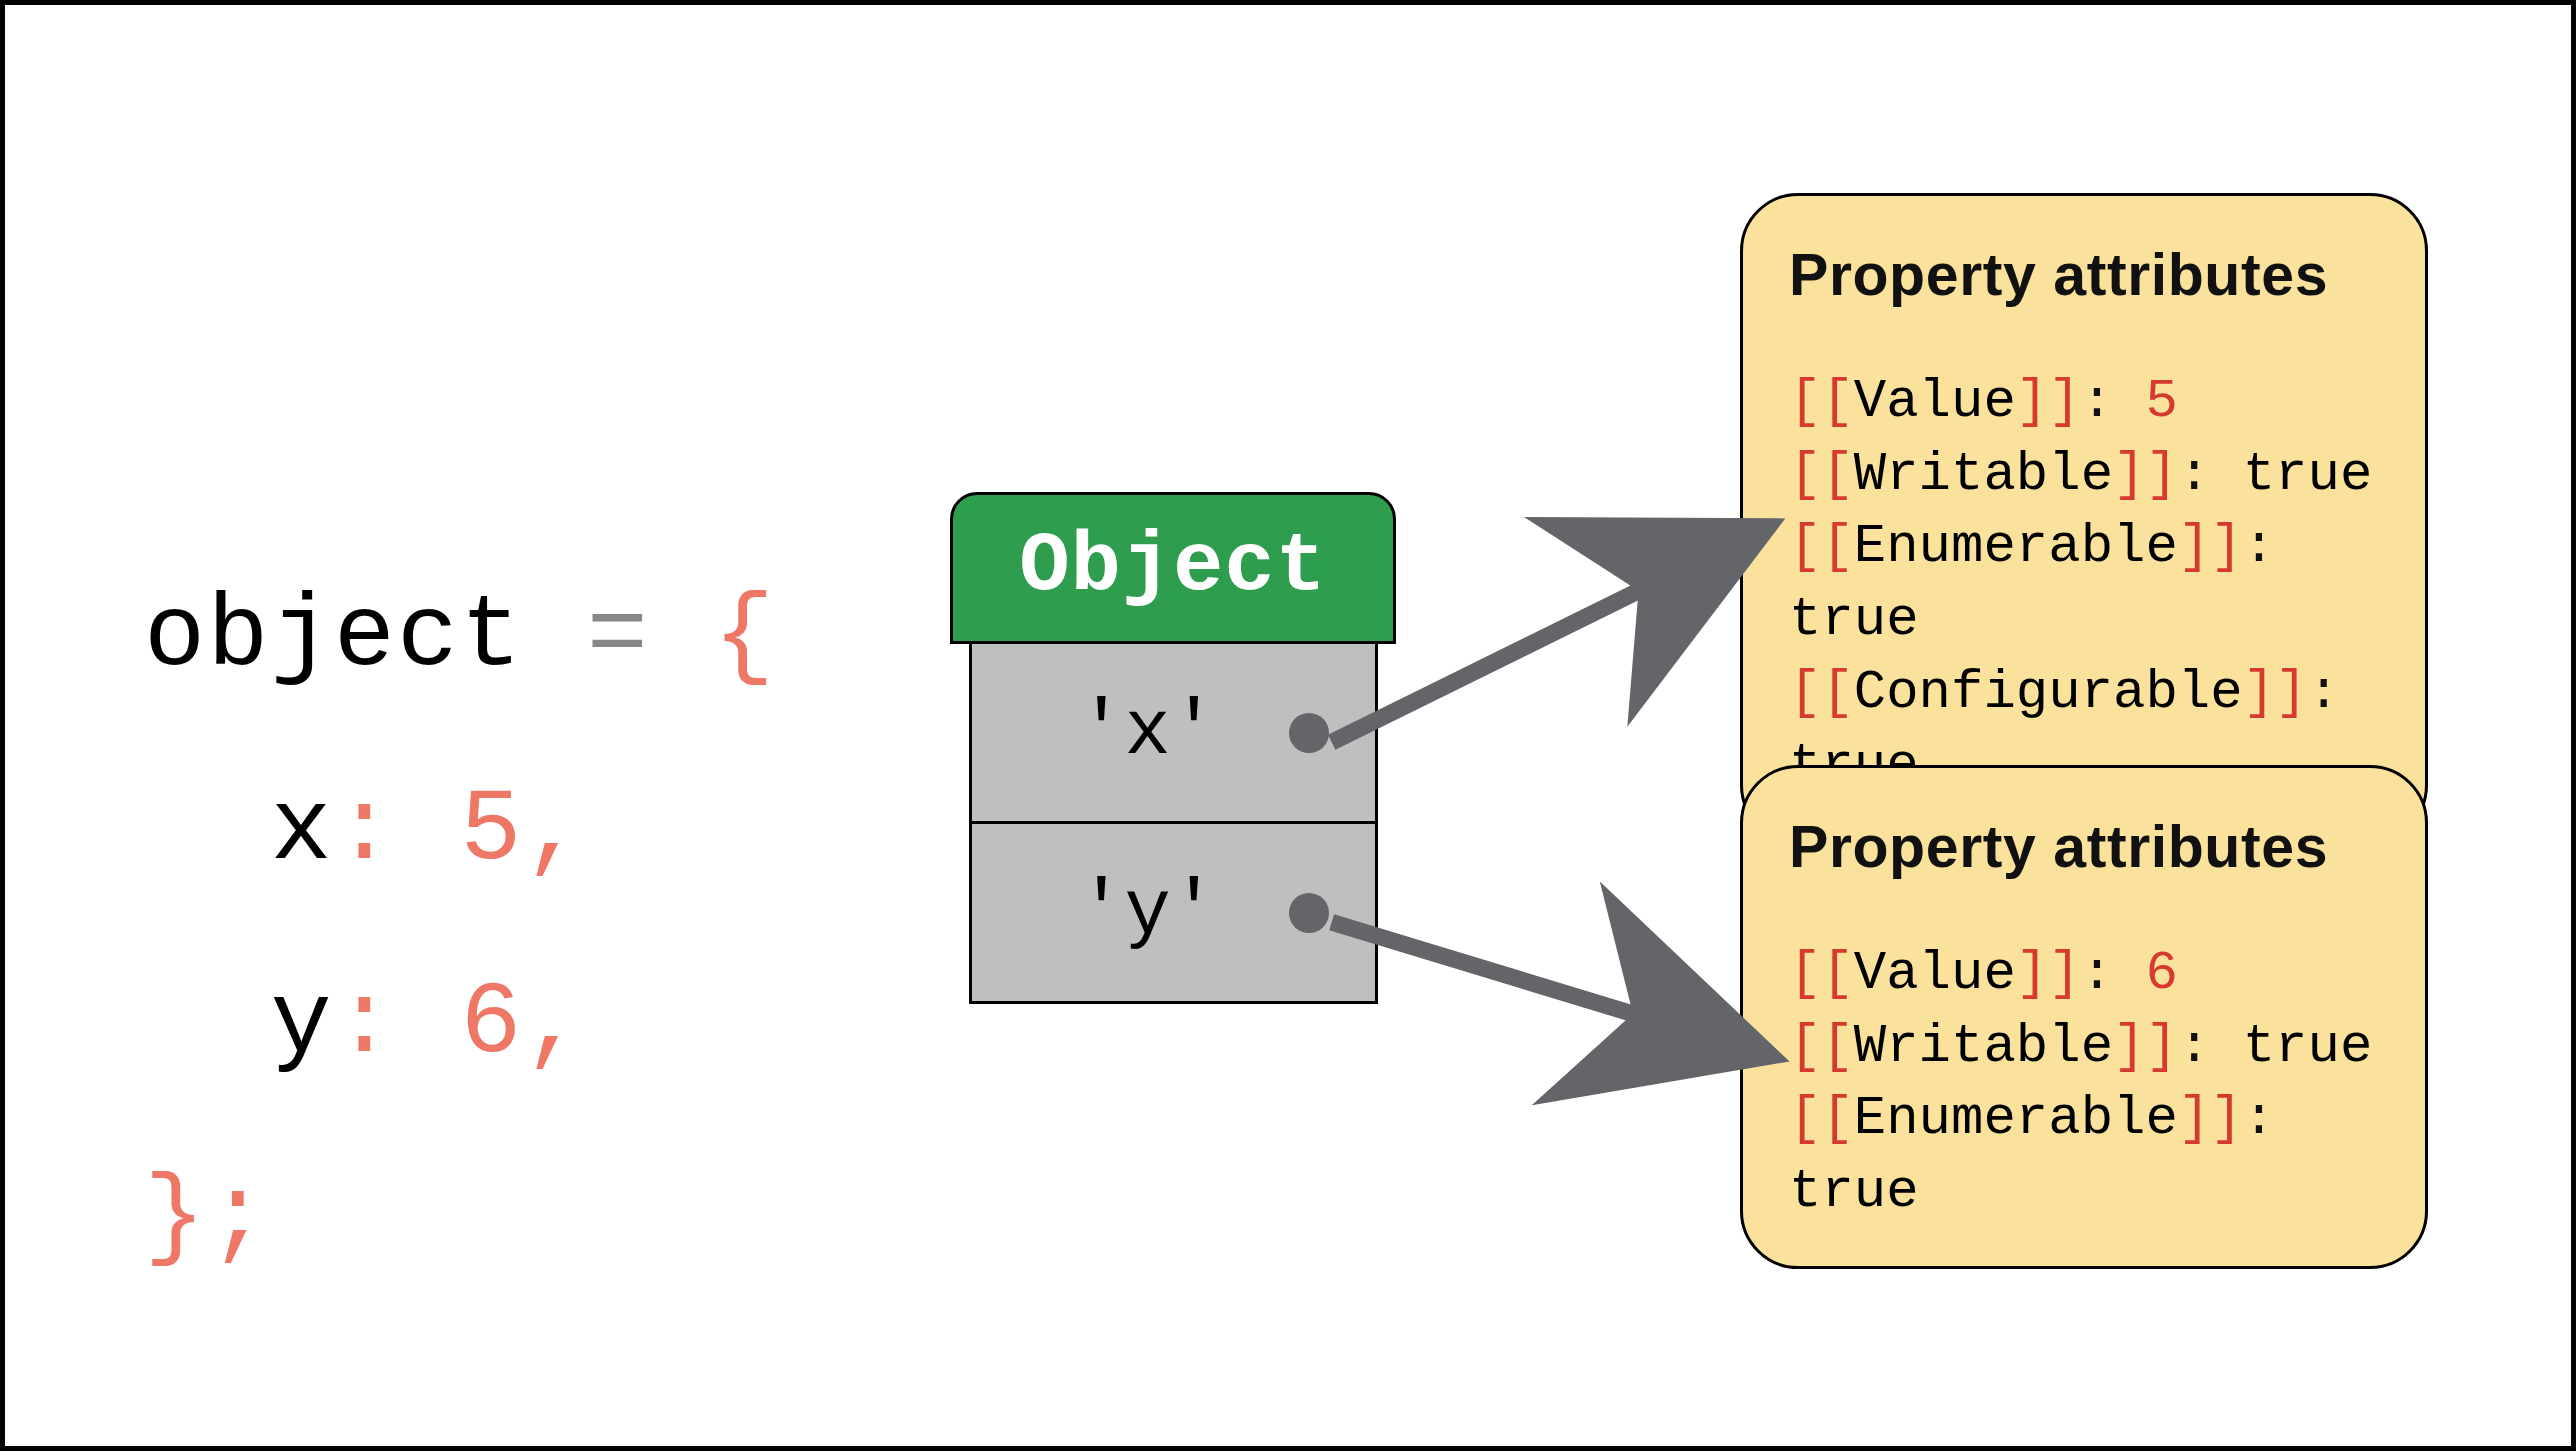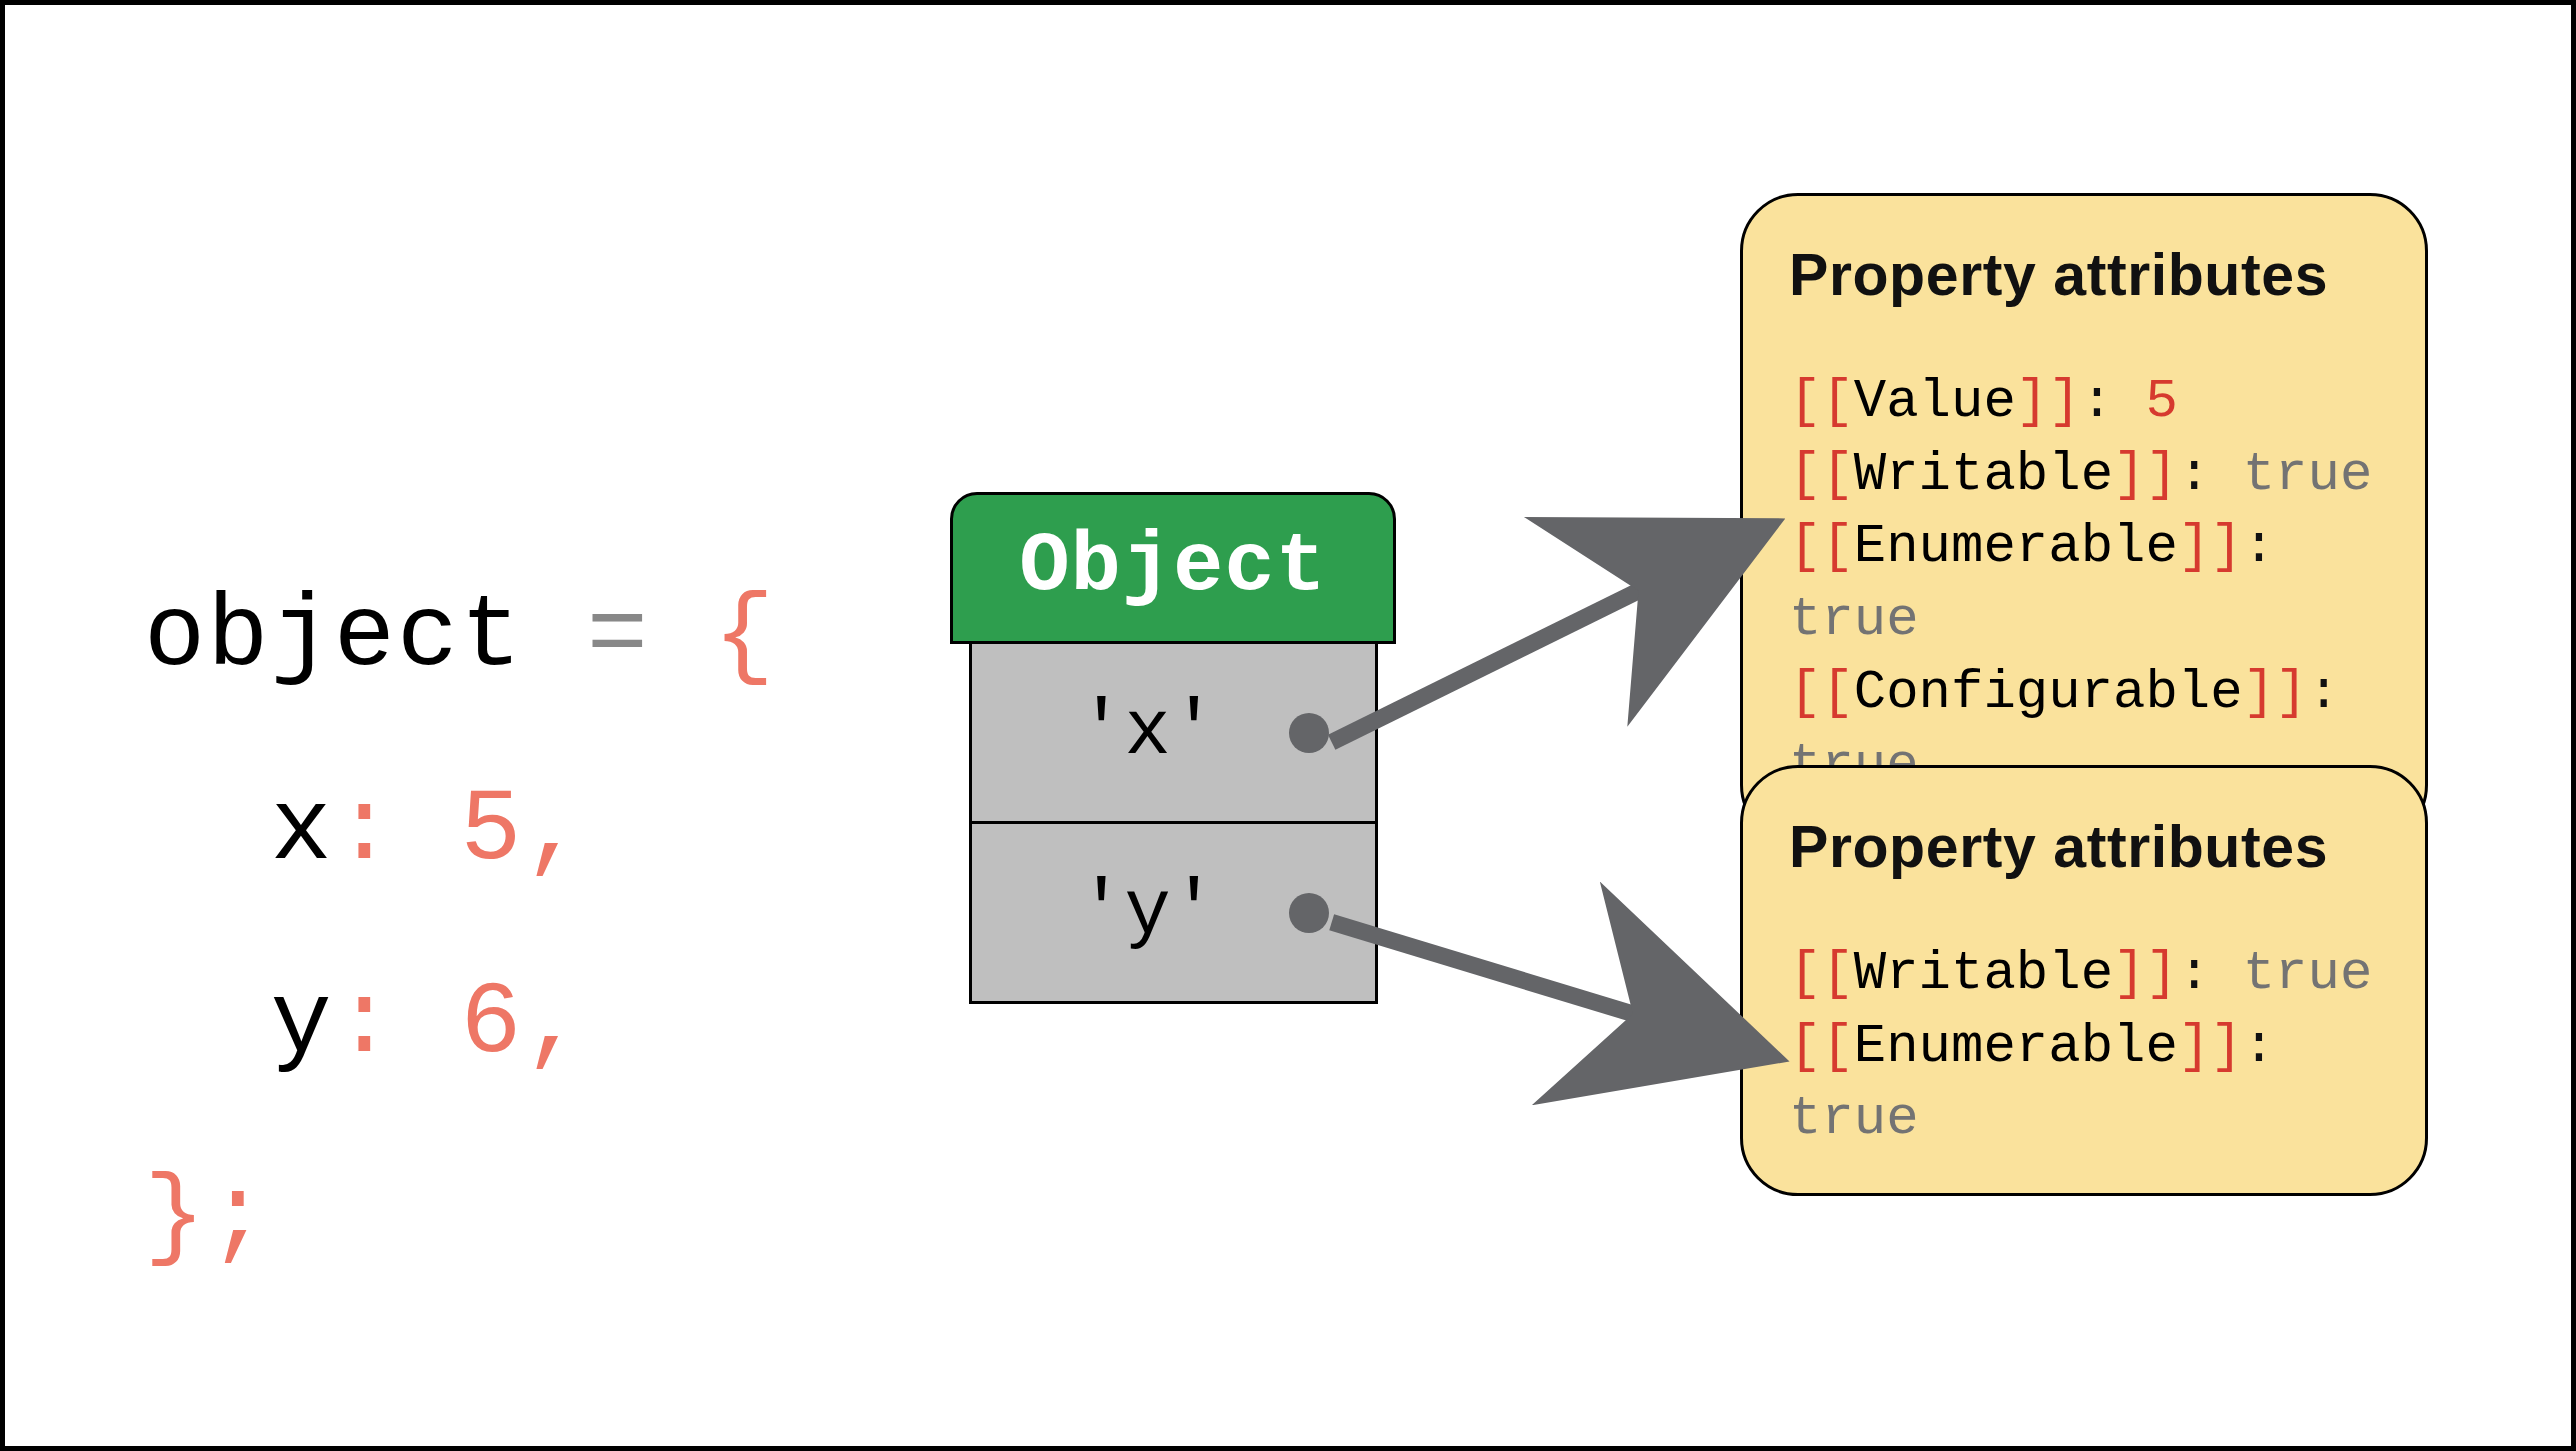--- a/index.html
+++ b/index.html
@@ -99,21 +99,21 @@
   .attr-title {
     font-family: -apple-system, 'Segoe UI', Arial, sans-serif;
     font-weight: 700;
     font-size: 59px;
     color: #111;
     margin-bottom: 50px;
     letter-spacing: 0.01em;
   }
   .a-red    { color: #d63a2f; }
   .a-purple { color: #000000; }
-  .a-blue   { color: #737373; }
+  .a-blue   { color: #000000; }
   .a-text   { color: #111; }
 
   
   .arrows {
     position: absolute;
     top: 0; left: 0;
     width: 2576px; height: 1451px;
     pointer-events: none;
   }
 </style>
@@ -147,20 +147,21 @@
       <div><span class="a-red">[[</span><span class="a-purple">Value</span><span class="a-red">]]</span><span class="a-text">: </span><span class="a-red">5</span></div>
       <div><span class="a-red">[[</span><span class="a-purple">Writable</span><span class="a-red">]]</span><span class="a-text">: </span><span class="a-blue">true</span></div>
       <div><span class="a-red">[[</span><span class="a-purple">Enumerable</span><span class="a-red">]]</span><span class="a-text">: </span><span class="a-blue">true</span></div>
       <div><span class="a-red">[[</span><span class="a-purple">Configurable</span><span class="a-red">]]</span><span class="a-text">: </span><span class="a-blue">true</span></div>
     </div>
 </div>
 
 <div class="attr-box box-bot">
   <div class="attr-title">Property attributes</div>
   <div id="attr-bot-rows">
+      <div><span class="a-red">[[</span><span class="a-purple">Value</span><span class="a-red">]]</span><span class="a-text">: </span><span class="a-red">6</span></div>
       <div><span class="a-red">[[</span><span class="a-purple">Writable</span><span class="a-red">]]</span><span class="a-text">: </span><span class="a-blue">true</span></div>
       <div><span class="a-red">[[</span><span class="a-purple">Enumerable</span><span class="a-red">]]</span><span class="a-text">: </span><span class="a-blue">true</span></div>
     </div>
 </div>
 
 <svg class="arrows" viewBox="0 0 4008 2258">
   <defs>
     <marker id="ah" viewBox="0 0 20 20" refX="14" refY="10" markerWidth="14" markerHeight="14" orient="auto">
       <path d="M0,0 L20,10 L0,20 L6,10 Z" fill="#646568"></path>
     </marker>

